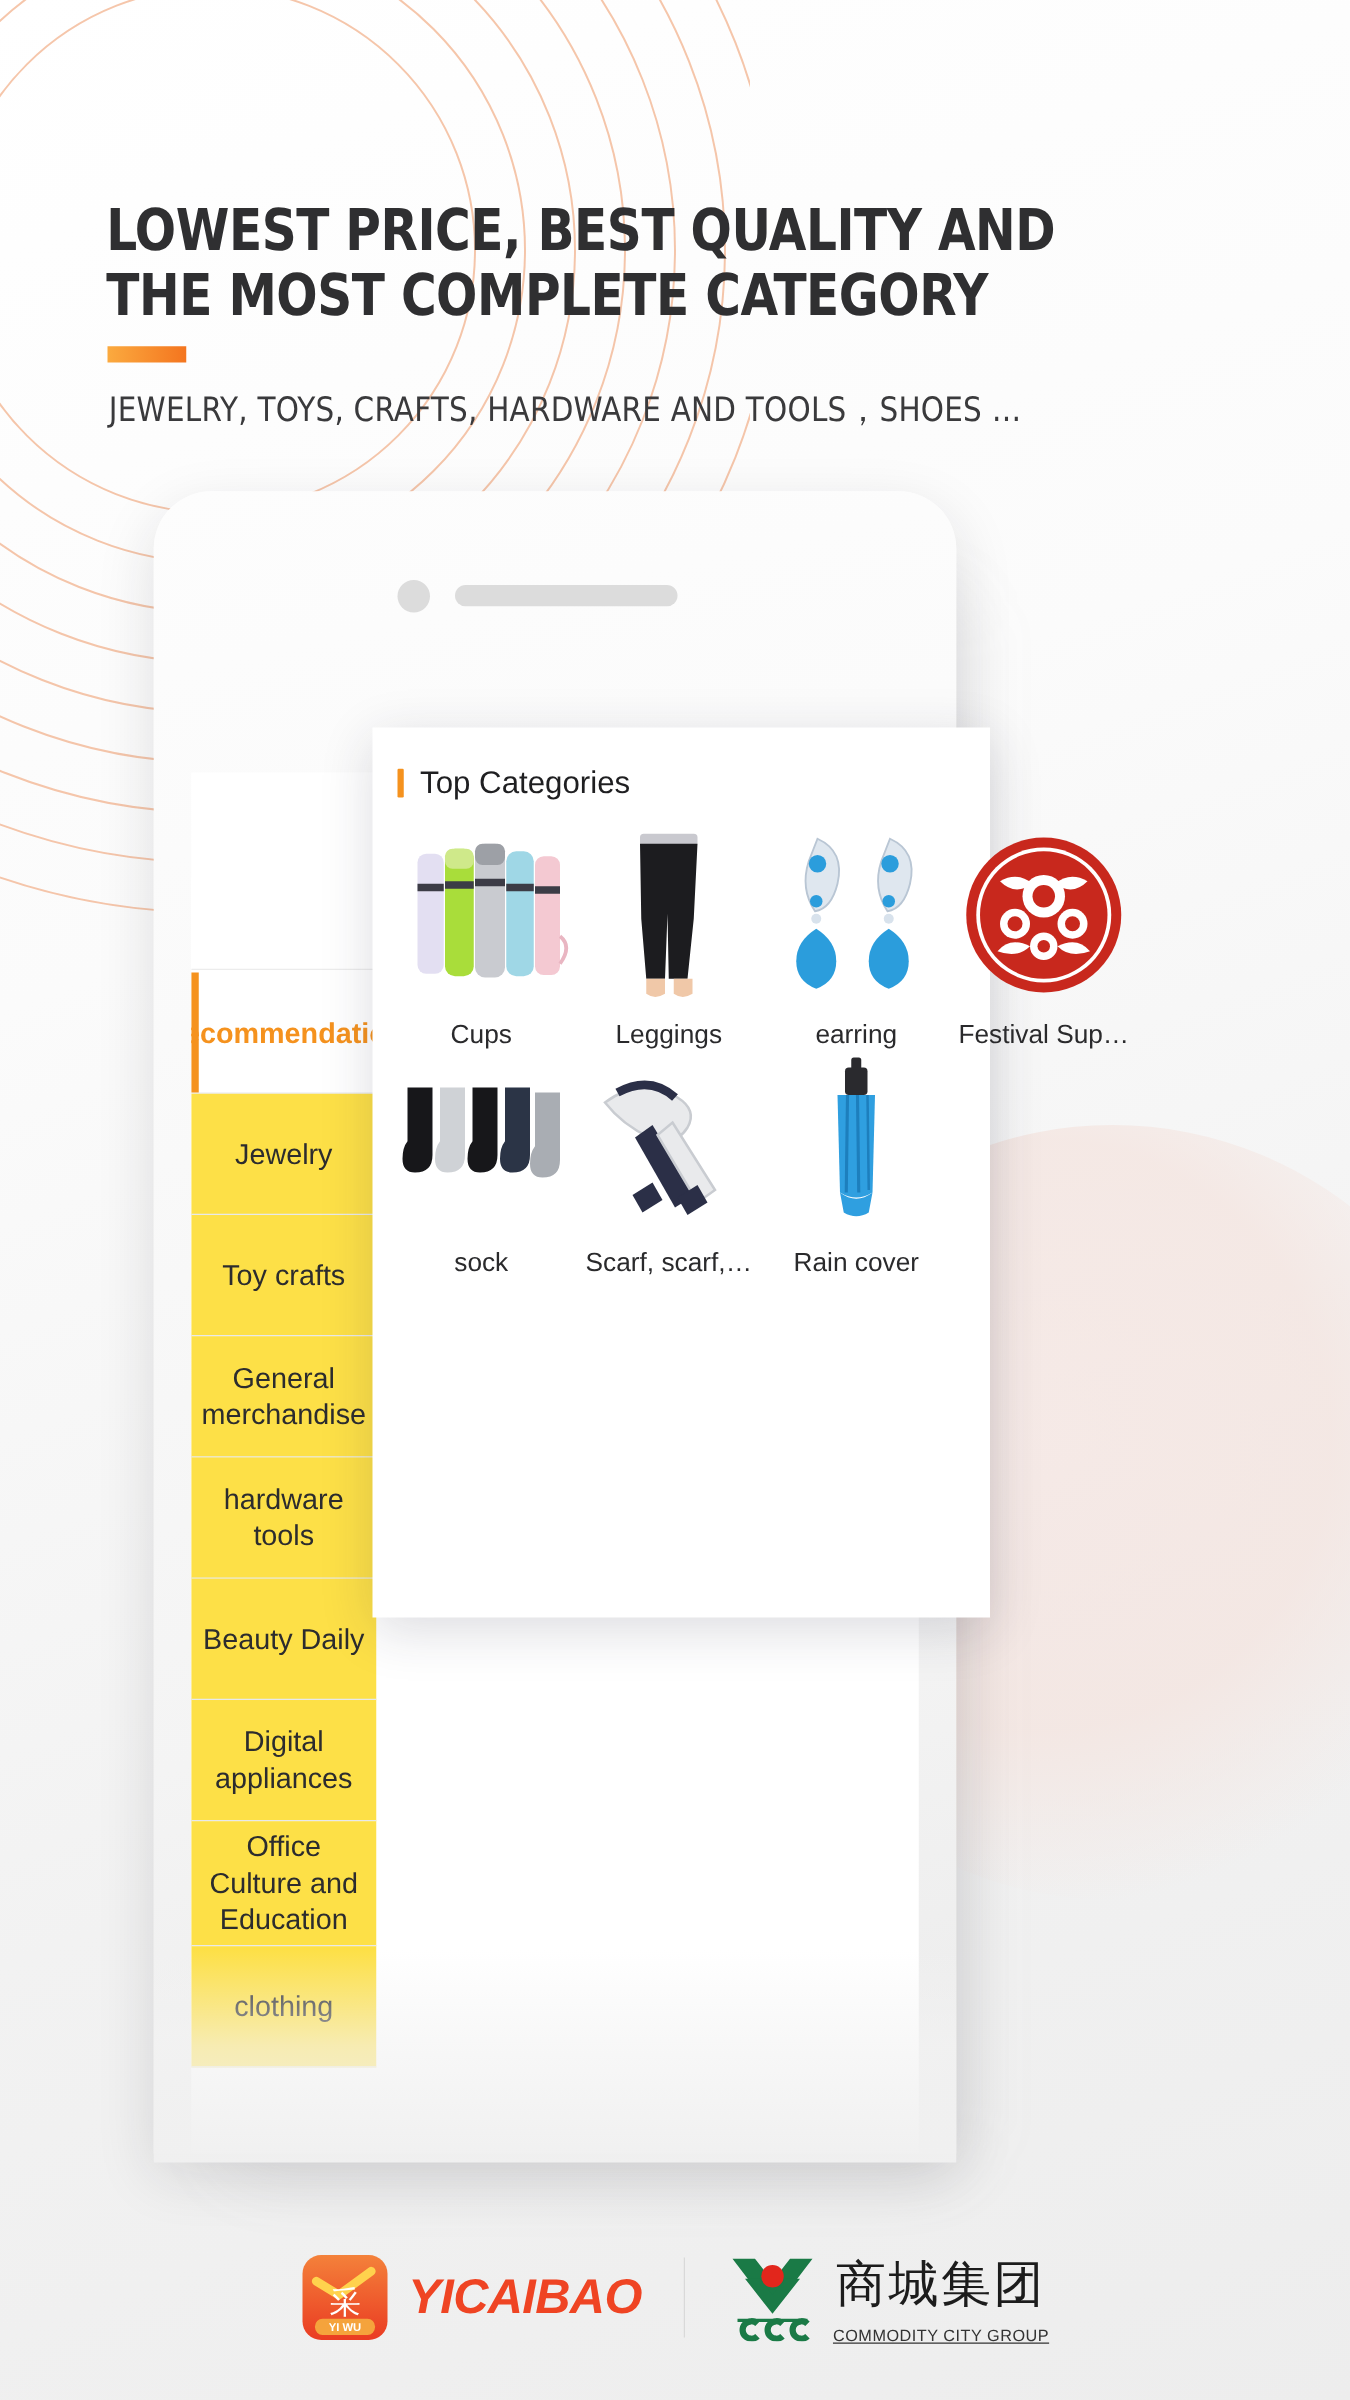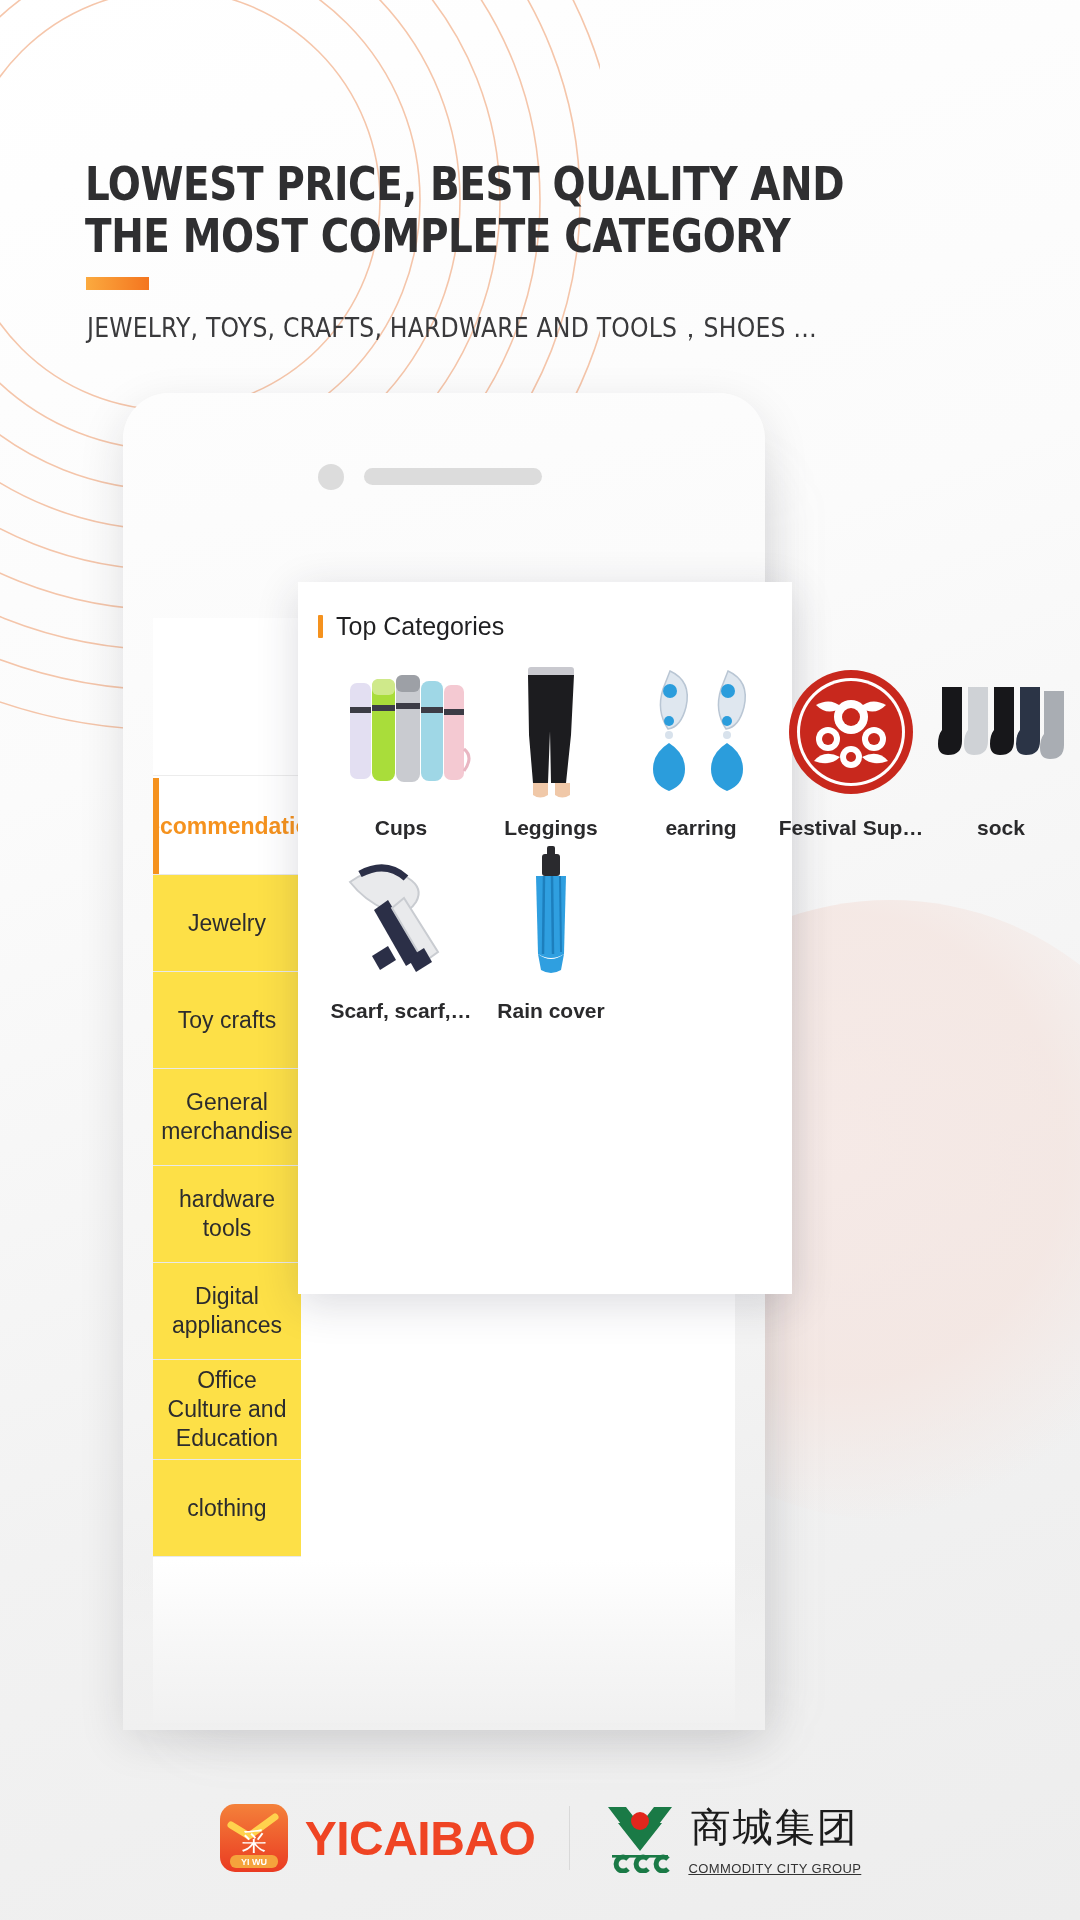--- a/index.html
+++ b/index.html
@@ -146,37 +146,37 @@
     background: #ffffff;
     box-shadow: 0 10px 40px rgba(40,40,60,.16);
   }
   #panel-head {
     display: flex; align-items: center; gap: 13px;
     padding: 30px 0 0 20px;
   }
   #panel-head .tick { width: 5px; height: 23px; background: #f5921e; border-radius: 1px; }
   #panel-head .label { font-size: 25px; color: #1f1f21; }
 
-  .grid { display: grid; grid-template-columns: repeat(5, 1fr); padding: 16px 12px 0 28px; font-weight: bold; }
+  .grid { display: grid; grid-template-columns: repeat(4, 1fr); padding: 16px 12px 0 12px; }
   .cell { display: flex; flex-direction: column; align-items: center; }
   .thumb { width: 150px; height: 150px; display: flex; align-items: center; justify-content: center; }
   .cap {
     margin-top: 9px; font-size: 21px; color: #2a2a2c;
     max-width: 152px; white-space: nowrap; overflow: hidden; text-overflow: ellipsis;
     text-align: center;
   }
 
   
   #logos {
     position: absolute; left: 0; bottom: 44px; width: 1080px;
     display: flex; align-items: center; justify-content: center; gap: 0;
   }
   #logo-yicaibao { display: flex; align-items: center; gap: 16px; }
   #logo-yicaibao .word {
-    font-size: 48px; font-weight: 700; color: #ef4423; letter-spacing: -.5px;
+    font-size: 39px; font-weight: 700; color: #ef4423; letter-spacing: -.5px; font-style: italic;
   }
   #logo-divider { width: 1px; height: 64px; background: #d9d9d9; margin: 0 34px; }
   #logo-ccc { display: flex; align-items: center; gap: 12px; }
   #ccc-cn { font-size: 40px; color: #1c1c1c; font-family: "DejaVu Sans", sans-serif; letter-spacing: 2px; }
   #ccc-en { font-size: 13px; color: #333; letter-spacing: .4px; margin-top: 6px; text-decoration: underline; }
   .ccc-right { display: flex; flex-direction: column; align-items: center; }
 </style>
 </head>
 <body>
 
@@ -241,20 +241,23 @@
       <span>Jewelry</span>
     </div>
     <div class="side-item">
       <span>Toy crafts</span>
     </div>
     <div class="side-item">
       <span>General merchandise</span>
     </div>
     <div class="side-item">
       <span>hardware tools</span>
+    </div>
+    <div class="side-item">
+      <span>Beauty Daily</span>
     </div>
     <div class="side-item">
       <span>Digital appliances</span>
     </div>
     <div class="side-item">
       <span>Office Culture and Education</span>
     </div>
     <div class="side-item">
       <span>clothing</span>
     </div>

